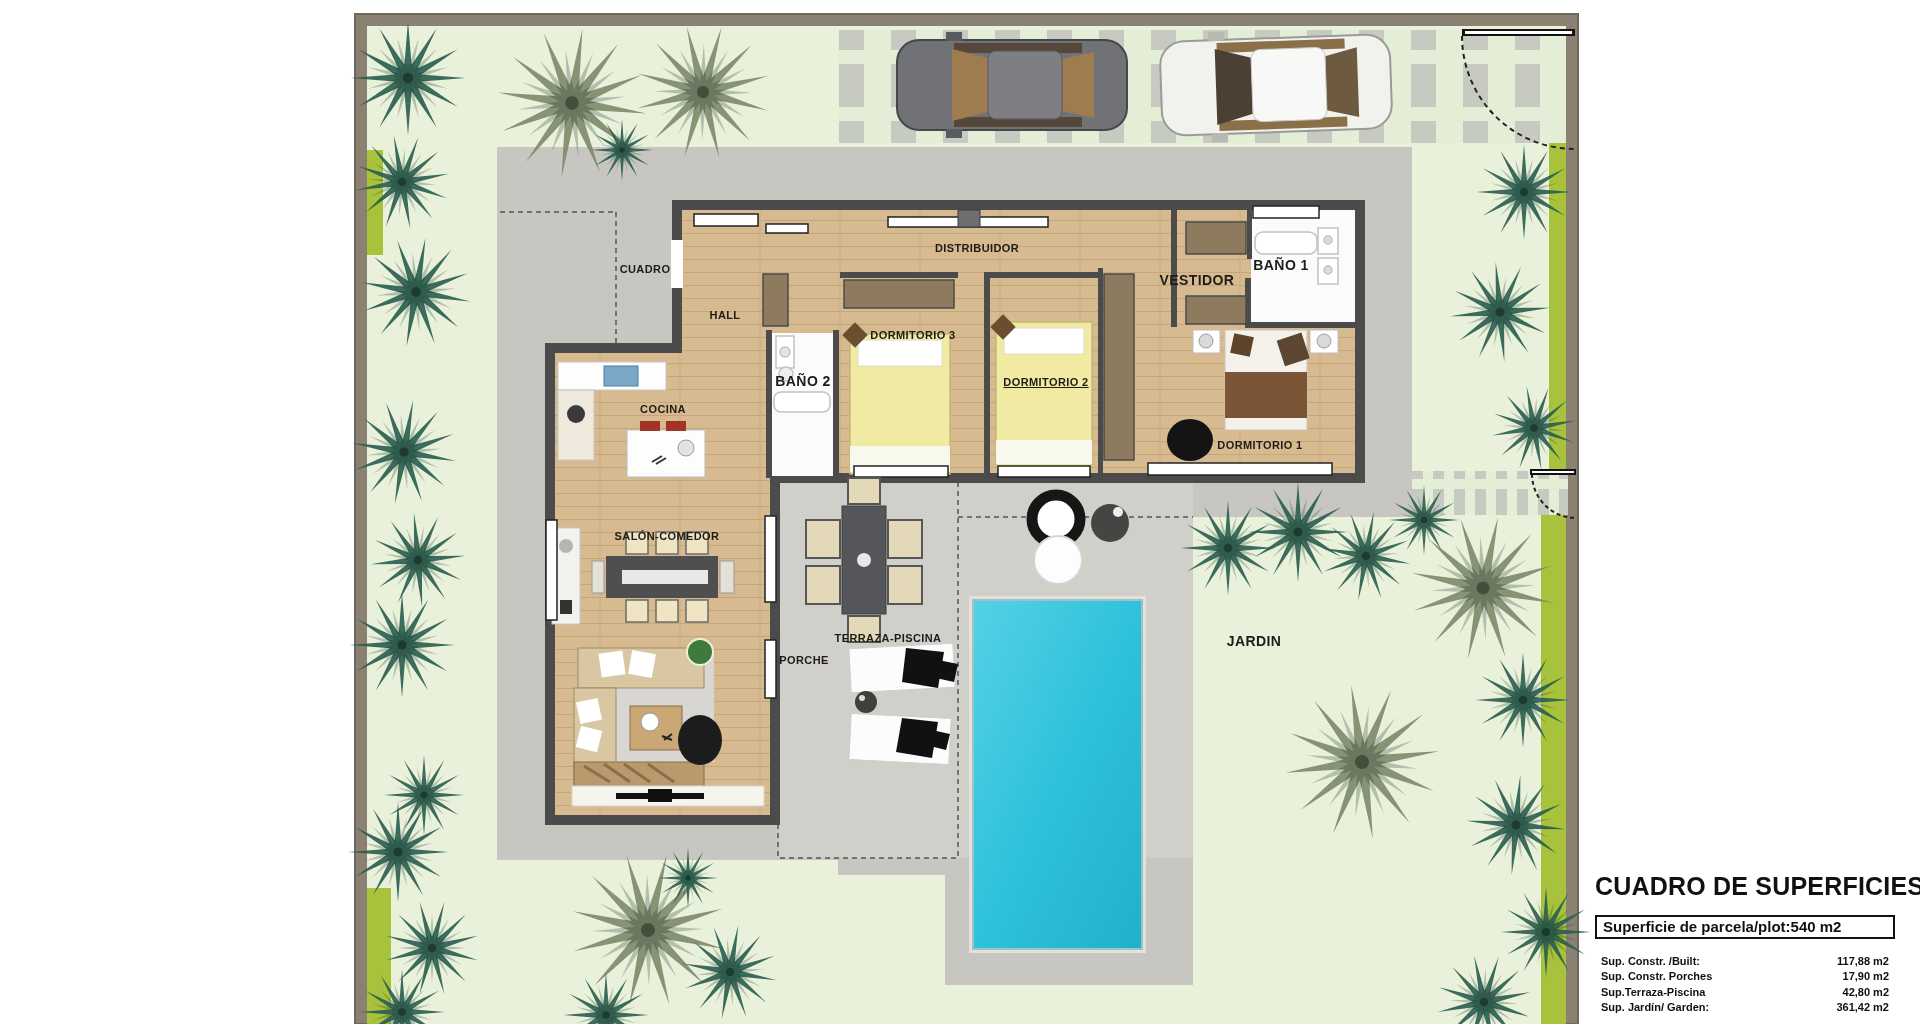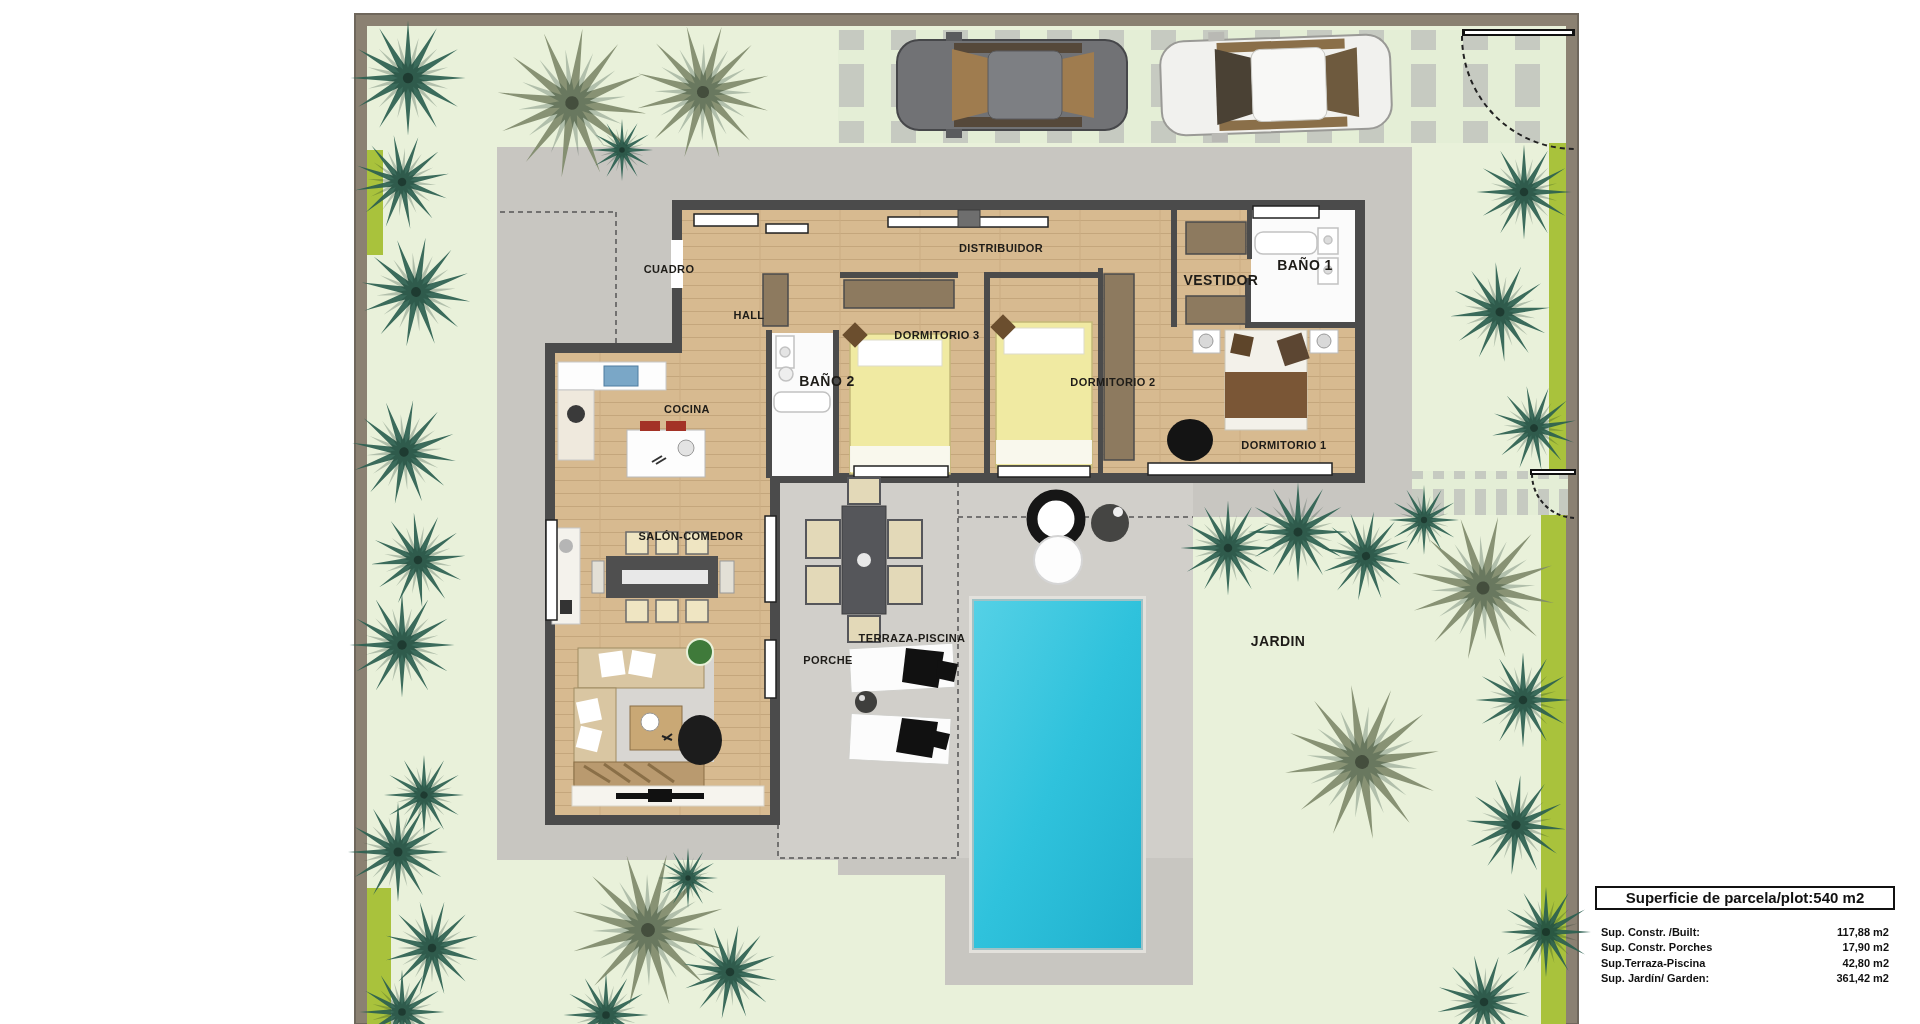--- a/index.html
+++ b/index.html
@@ -1,25 +1,25 @@
 <!DOCTYPE html>
 <html><head>
 <meta charset="utf-8">
 <style>
   html,body{margin:0;padding:0;background:#ffffff;width:1920px;height:1024px;overflow:hidden;}
   body{font-family:"Liberation Sans", sans-serif;position:relative;}
   .scene{position:absolute;left:0;top:0;width:1920px;height:1024px;}
   .lbl{position:absolute;transform:translate(-50%,-50%);font-weight:700;font-size:11px;
-       color:#1e1c18;letter-spacing:.4px;white-space:nowrap;margin-left:24px;}
+       color:#1e1c18;letter-spacing:.4px;white-space:nowrap;}
   .lbl.sm{font-size:14px;}
   
   .surfaces{position:absolute;left:1595px;top:872px;width:300px;color:#111;}
   .s-title{font-size:25px;font-weight:700;letter-spacing:.2px;white-space:nowrap;}
   .s-box{margin-top:14px;border:2px solid #111;padding:1px 6px 2px 6px;display:flex;
-         justify-content:center;font-size:15px;font-weight:700;}
+         justify-content:flex-start;font-size:15px;font-weight:700;}
   .s-rows{margin-top:15px;padding:0 6px;}
   .s-row{display:flex;justify-content:space-between;font-size:11px;font-weight:700;line-height:15.4px;}
 </style>
 </head>
 <body>
 
 <svg class="scene" viewBox="0 0 1920 1024" xmlns="http://www.w3.org/2000/svg">
   <defs>
     <polygon id="palmStar" points="50,0 11.6,3.1 43.3,25 8.5,8.5 25,43.3 3.1,11.6 0,50 -3.1,11.6 -25,43.3 -8.5,8.5 -43.3,25 -11.6,3.1 -50,0 -11.6,-3.1 -43.3,-25 -8.5,-8.5 -25,-43.3 -3.1,-11.6 0,-50 3.1,-11.6 25,-43.3 8.5,-8.5 43.3,-25 11.6,-3.1"></polygon>
     <g id="palm">
@@ -309,31 +309,32 @@
     <use href="#palm" transform="translate(730 972) scale(0.95) rotate(40)" style="color:#2b5f50"></use>
     <use href="#palm" transform="translate(606 1015) scale(0.85)" style="color:#2b5f50"></use>
   </g>
 </svg>
 
 <div class="lbl" style="left:645px;top:269px;">CUADRO</div>
 <div class="lbl" style="left:725px;top:315px;">HALL</div>
 <div class="lbl" style="left:977px;top:248px;">DISTRIBUIDOR</div>
 <div class="lbl" style="left:910px;top:335px;padding-left:6px;">DORMITORIO 3</div>
 <div class="lbl sm" style="left:803px;top:381px;">BAÑO 2</div>
-<div class="lbl" style="left:1089px;top:382px;">DORMITORIO 2</div>
+<div class="lbl" style="left:1046px;top:382px;text-decoration:underline;">DORMITORIO 2</div>
 <div class="lbl sm" style="left:1197px;top:280px;">VESTIDOR</div>
 <div class="lbl sm" style="left:1281px;top:265px;">BAÑO 1</div>
 <div class="lbl" style="left:1260px;top:445px;">DORMITORIO 1</div>
 <div class="lbl" style="left:663px;top:409px;">COCINA</div>
 <div class="lbl" style="left:667px;top:536px;">SALÓN-COMEDOR</div>
 <div class="lbl" style="left:804px;top:660px;">PORCHE</div>
 <div class="lbl" style="left:888px;top:638px;">TERRAZA-PISCINA</div>
 <div class="lbl sm" style="left:1254px;top:641px;">JARDIN</div>
 
 <div class="surfaces">
+  <div class="s-title">CUADRO DE SUPERFICIES</div>
   <div class="s-box">
     <span>Superficie de parcela/plot:</span>
     <span>540 m2</span>
   </div>
   <div class="s-rows">
     <div class="s-row">
       <span>Sup. Constr. /Built:</span>
       <span>117,88 m2</span>
     </div>
     <div class="s-row">

